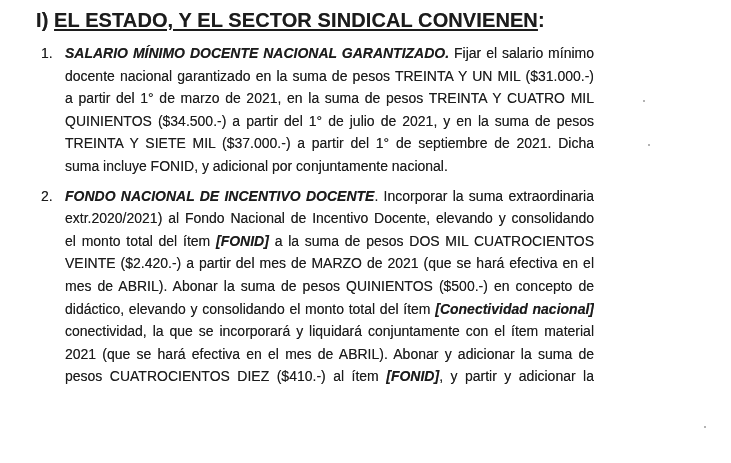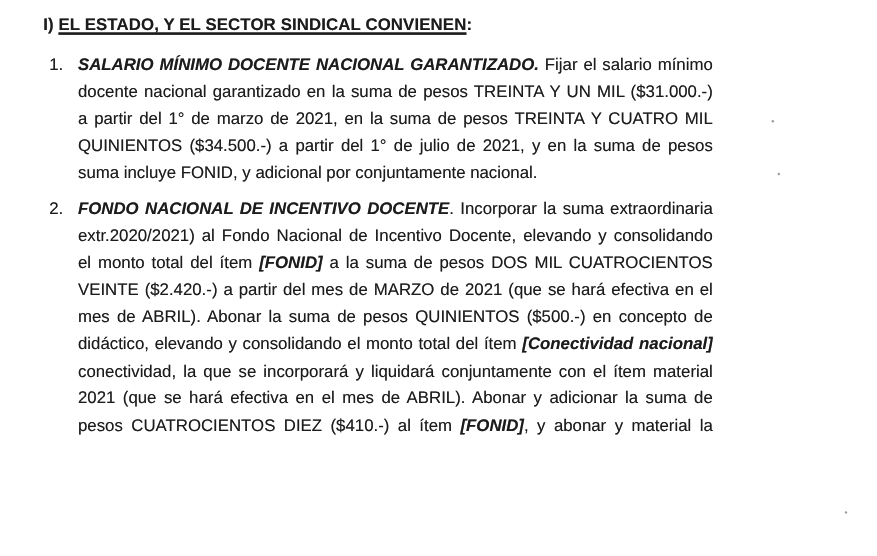--- a/index.html
+++ b/index.html
@@ -9,21 +9,21 @@
     height: 463px;
     background: #ffffff;
     overflow: hidden;
     font-family: "Liberation Sans", "DejaVu Sans", sans-serif;
     color: #1c1c1c;
     -webkit-font-smoothing: antialiased;
   }
   .doc-text { text-shadow: 0 0 0.5px rgba(20,20,20,0.55); }
   .heading {
     margin: 10px 0 12px 36px;
-    font-size: 14px;
+    font-size: 20px;
     font-weight: bold;
     line-height: 20px;
     letter-spacing: 0.1px;
     white-space: nowrap;
   }
   .heading .u {
     text-decoration: underline;
     text-decoration-thickness: 1.5px;
     text-underline-offset: 2px;
   }
@@ -66,35 +66,36 @@
     <span>I) </span><span class="u">EL ESTADO, Y EL SECTOR SINDICAL CONVIENEN</span><span>:</span>
   </div>
 
   <div class="item">
     <span class="item-number">1.</span>
     <div class="item-body">
         <div class="doc-line"><b>SALARIO MÍNIMO DOCENTE NACIONAL GARANTIZADO.</b><span> Fijar el salario mínimo</span></div>
         <div class="doc-line"><span>docente nacional garantizado en la suma de pesos TREINTA Y UN MIL ($31.000.-)</span></div>
         <div class="doc-line"><span>a partir del 1° de marzo de 2021, en la suma de pesos TREINTA Y CUATRO MIL</span></div>
         <div class="doc-line"><span>QUINIENTOS ($34.500.-) a partir del 1° de julio de 2021, y en la suma de pesos</span></div>
+        <div class="doc-line"><span>TREINTA Y SIETE MIL ($37.000.-) a partir del 1° de septiembre de 2021. Dicha</span></div>
         <div class="doc-line para-end"><span>suma incluye FONID, y adicional por conjuntamente nacional.</span></div>
       </div>
   </div>
 
   <div class="item">
     <span class="item-number">2.</span>
     <div class="item-body">
         <div class="doc-line"><b>FONDO NACIONAL DE INCENTIVO DOCENTE</b><span>. Incorporar la suma extraordinaria</span></div>
         <div class="doc-line"><span>extr.2020/2021) al Fondo Nacional de Incentivo Docente, elevando y consolidando</span></div>
         <div class="doc-line"><span>el monto total del ítem </span><b>[FONID]</b><span> a la suma de pesos DOS MIL CUATROCIENTOS</span></div>
         <div class="doc-line"><span>VEINTE ($2.420.-) a partir del mes de MARZO de 2021 (que se hará efectiva en el</span></div>
         <div class="doc-line"><span>mes de ABRIL). Abonar la suma de pesos QUINIENTOS ($500.-) en concepto de</span></div>
         <div class="doc-line"><span>didáctico, elevando y consolidando el monto total del ítem </span><b>[Conectividad nacional]</b></div>
         <div class="doc-line"><span>conectividad, la que se incorporará y liquidará conjuntamente con el ítem material</span></div>
         <div class="doc-line"><span>2021 (que se hará efectiva en el mes de ABRIL). Abonar y adicionar la suma de</span></div>
-        <div class="doc-line"><span>pesos CUATROCIENTOS DIEZ ($410.-) al ítem </span><b>[FONID]</b><span>, y abonar y material la</span></div>
+        <div class="doc-line"><span>pesos CUATROCIENTOS DIEZ ($410.-) al ítem </span><b>[FONID]</b><span>, y partir y adicionar la</span></div>
       </div>
   </div>
 
   <div class="speck" style="left:643px; top:100px; width:2px; height:2px;"></div>
   <div class="speck" style="left:648px; top:144px; width:2px; height:2px;"></div>
   <div class="speck" style="left:704px; top:426px; width:2px; height:2px;"></div>
 </div>
 
 </body></html>

